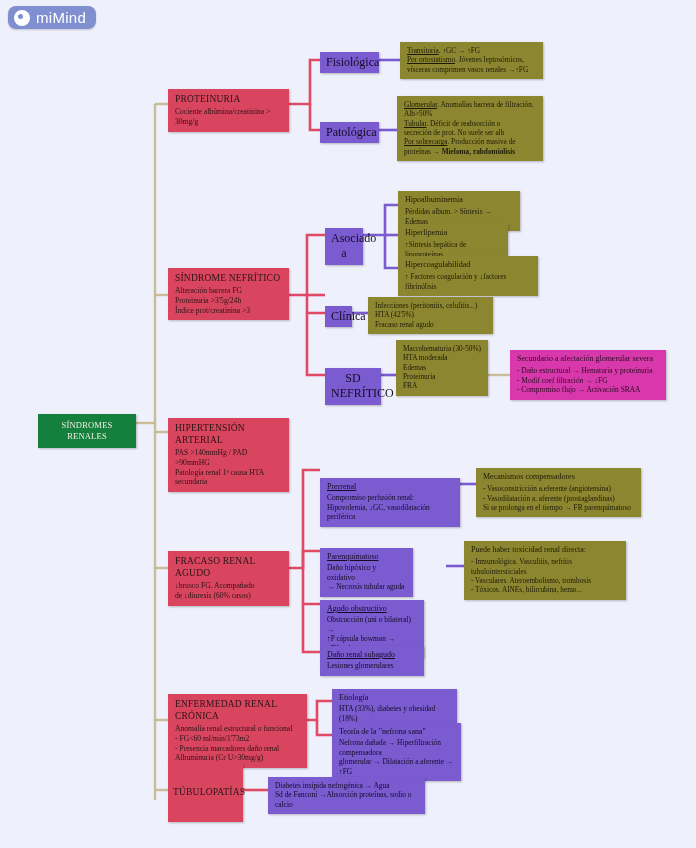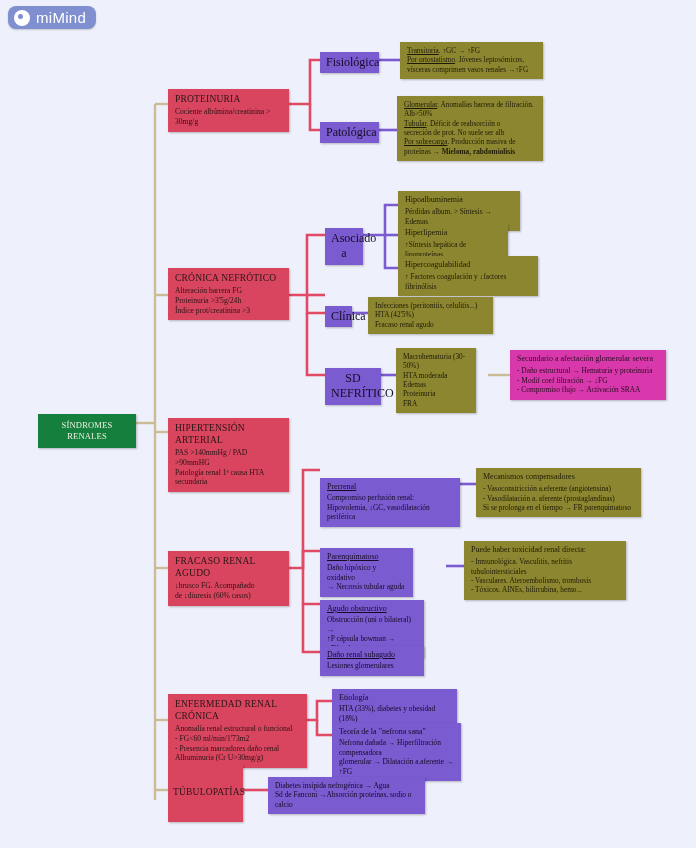--- a/index.html
+++ b/index.html
@@ -191,21 +191,21 @@
     <span class="ln">secreción de prot. No suele ser alb</span>
     <span class="ln">
       <span class="u">Por sobrecarga</span><span>. Producción masiva de</span>
     </span>
     <span class="ln">
       <span>proteínas → </span><span class="b">Mieloma, rabdomiolisis</span>
     </span>
   </div>
 
   <div class="node pink" style="left:168px;top:268px;width:121px;">
-    <span class="ttl">CRÓNICA NEFRÓTICO</span>
+    <span class="ttl">SÍNDROME NEFRÍTICO</span>
     <span class="ln">Alteración barrera FG</span>
     <span class="ln">Proteinuria &gt;3'5g/24h</span>
     <span class="ln">Índice prot/creatinina &gt;3</span>
   </div>
 
   <div class="node chip" style="left:325px;top:228px;width:38px;">
     <span>Asociado a</span>
   </div>
 
   <div class="node olive" style="left:398px;top:191px;width:122px;">
@@ -230,21 +230,21 @@
   <div class="node olive" style="left:368px;top:297px;width:125px;">
     <span class="ln">Infecciones (peritonitis, celulitis...)</span>
     <span class="ln">HTA (42'5%)</span>
     <span class="ln">Fracaso renal agudo</span>
   </div>
 
   <div class="node chip" style="left:325px;top:368px;width:56px;">
     <span>SD NEFRÍTICO</span>
   </div>
 
-  <div class="node olive" style="left:396px;top:348px;width:80px;">
+  <div class="node olive" style="left:396px;top:340px;width:92px;">
     <span class="ln">Macrohematuria (30-50%)</span>
     <span class="ln">HTA moderada</span>
     <span class="ln">Edemas</span>
     <span class="ln">Proteinuria</span>
     <span class="ln">FRA</span>
   </div>
 
   <div class="node magenta" style="left:510px;top:350px;width:156px;">
     <span class="ttl">Secundario a afectación glomerular severa</span>
     <span class="ln">- Daño estructural → Hematuria y proteinuria</span>

